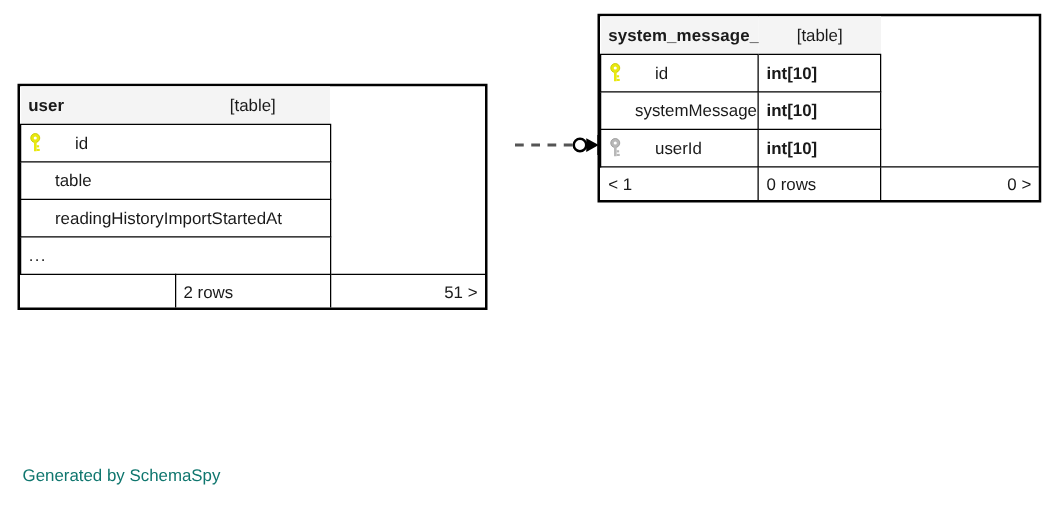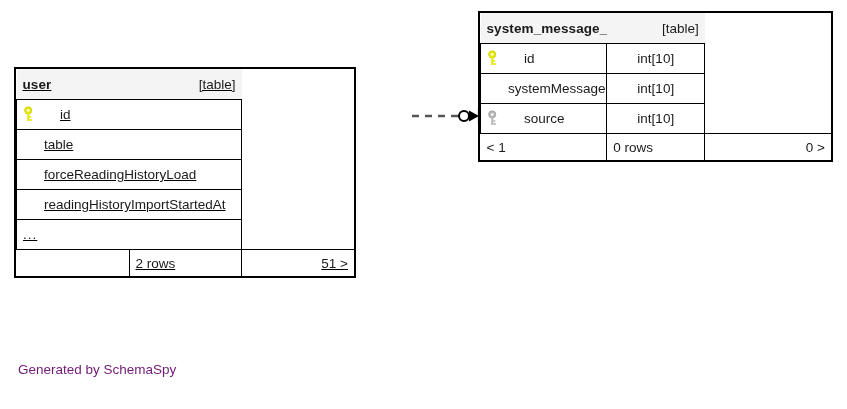--- a/index.html
+++ b/index.html
@@ -49,21 +49,21 @@
     border-bottom: 1px solid #000000;
     height: 30px;
   }
   .tbl-name {
     font-weight: bold;
     font-size: 14.5px;
     color: #000000;
     letter-spacing: 0.1px;
   }
   .tbl-tag {
-    text-align: right;
+    text-align: center;
     font-size: 13px;
     color: #2a2a2a;
   }
 
   
   .col-cell {
     border-left: none;
     border-right: none;
   }
   .col-name {
@@ -71,25 +71,26 @@
     align-items: center;
     gap: 6px;
   }
   .col-label {
     padding-left: 16px;
   }
   .no-key .col-label {
     padding-left: 21px;
   }
   .type-cell {
-    text-align: center;
+    text-align: left;
     font-size: 13.5px;
     border-right: none;
     width: 62px;
     padding-left: 5px;
+    font-weight: bold;
   }
 
   
   .key-icon {
     width: 15px;
     height: 17px;
     flex: 0 0 15px;
     display: block;
   }
 
@@ -118,44 +119,43 @@
   }
   .ftr .f-right {
     border-right: none;
     text-align: right;
   }
 
   
   #entity-user {
     left: 14px;
     top: 67px;
-    width: 342px;
-    text-decoration: underline;
+    width: 376px;
   }
   #entity-smd {
     left: 478px;
     top: 11px;
     width: 355px;
   }
 
   
   .connector {
     position: absolute;
     left: 408px;
     top: 103px;
     width: 74px;
     height: 26px;
   }
 
   .caption {
     position: absolute;
     left: 18px;
-    top: 362px;
-    font-size: 13.5px;
-    color: #701a75;
+    top: 373px;
+    font-size: 13.5px;
+    color: #0f766e;
   }
 </style>
 </head>
 <body>
 
 <div class="entity" id="entity-user">
   <table>
     <colgroup>
         <col>
       </colgroup>
@@ -184,27 +184,20 @@
 
     <tr class="no-key">
       <td class="col-cell" colspan="2">
         <span class="col-name">
               <span class="col-label">table</span>
             </span>
       </td>
     </tr>
 
 
-    <tr class="no-key">
-      <td class="col-cell" colspan="2">
-        <span class="col-name">
-              <span class="col-label">forceReadingHistoryLoad</span>
-            </span>
-      </td>
-    </tr>
 
     <tr class="no-key">
       <td class="col-cell" colspan="2">
         <span class="col-name">
               <span class="col-label">readingHistoryImportStartedAt</span>
             </span>
       </td>
     </tr>
 
     <tr>
@@ -256,21 +249,21 @@
     <tr>
       <td class="col-cell">
         <span class="col-name">
           <svg class="key-icon" viewBox="0 0 15 17">
             <circle cx="5.2" cy="4.4" r="3.6" fill="#b8b8b8" stroke="#9a9a9a" stroke-width="0.7"></circle>
             <circle cx="5.2" cy="4.4" r="1.25" fill="#ffffff"></circle>
             <rect x="4.2" y="6.6" width="2.1" height="8.4" fill="#b8b8b8"></rect>
             <rect x="6.3" y="10.2" width="2.0" height="1.7" fill="#b8b8b8"></rect>
             <rect x="6.3" y="13.1" width="2.5" height="1.7" fill="#b8b8b8"></rect>
           </svg>
-          <span class="col-label">source</span>
+          <span class="col-label">userId</span>
         </span>
       </td>
       <td class="type-cell">int[10]</td>
     </tr>
 
     <tr class="ftr">
       <td class="f-left" style="width:100px">&lt; 1</td>
       <td class="f-mid" style="width:130px">0 rows</td>
       <td class="f-right">0 &gt;</td>
     </tr>

